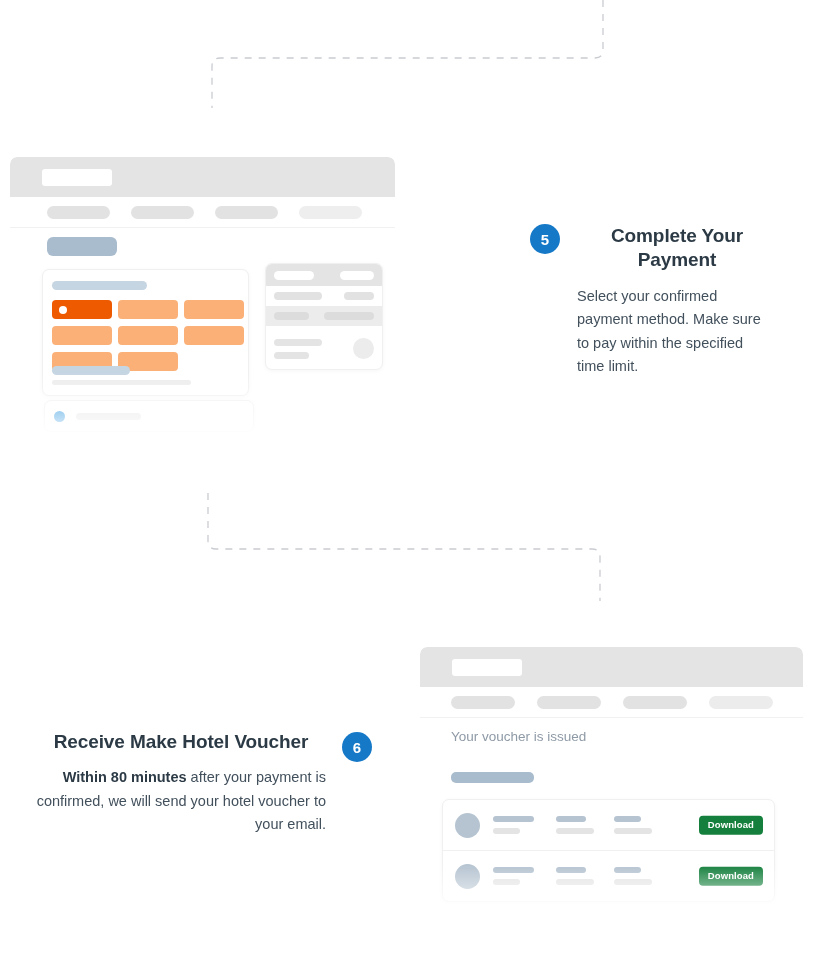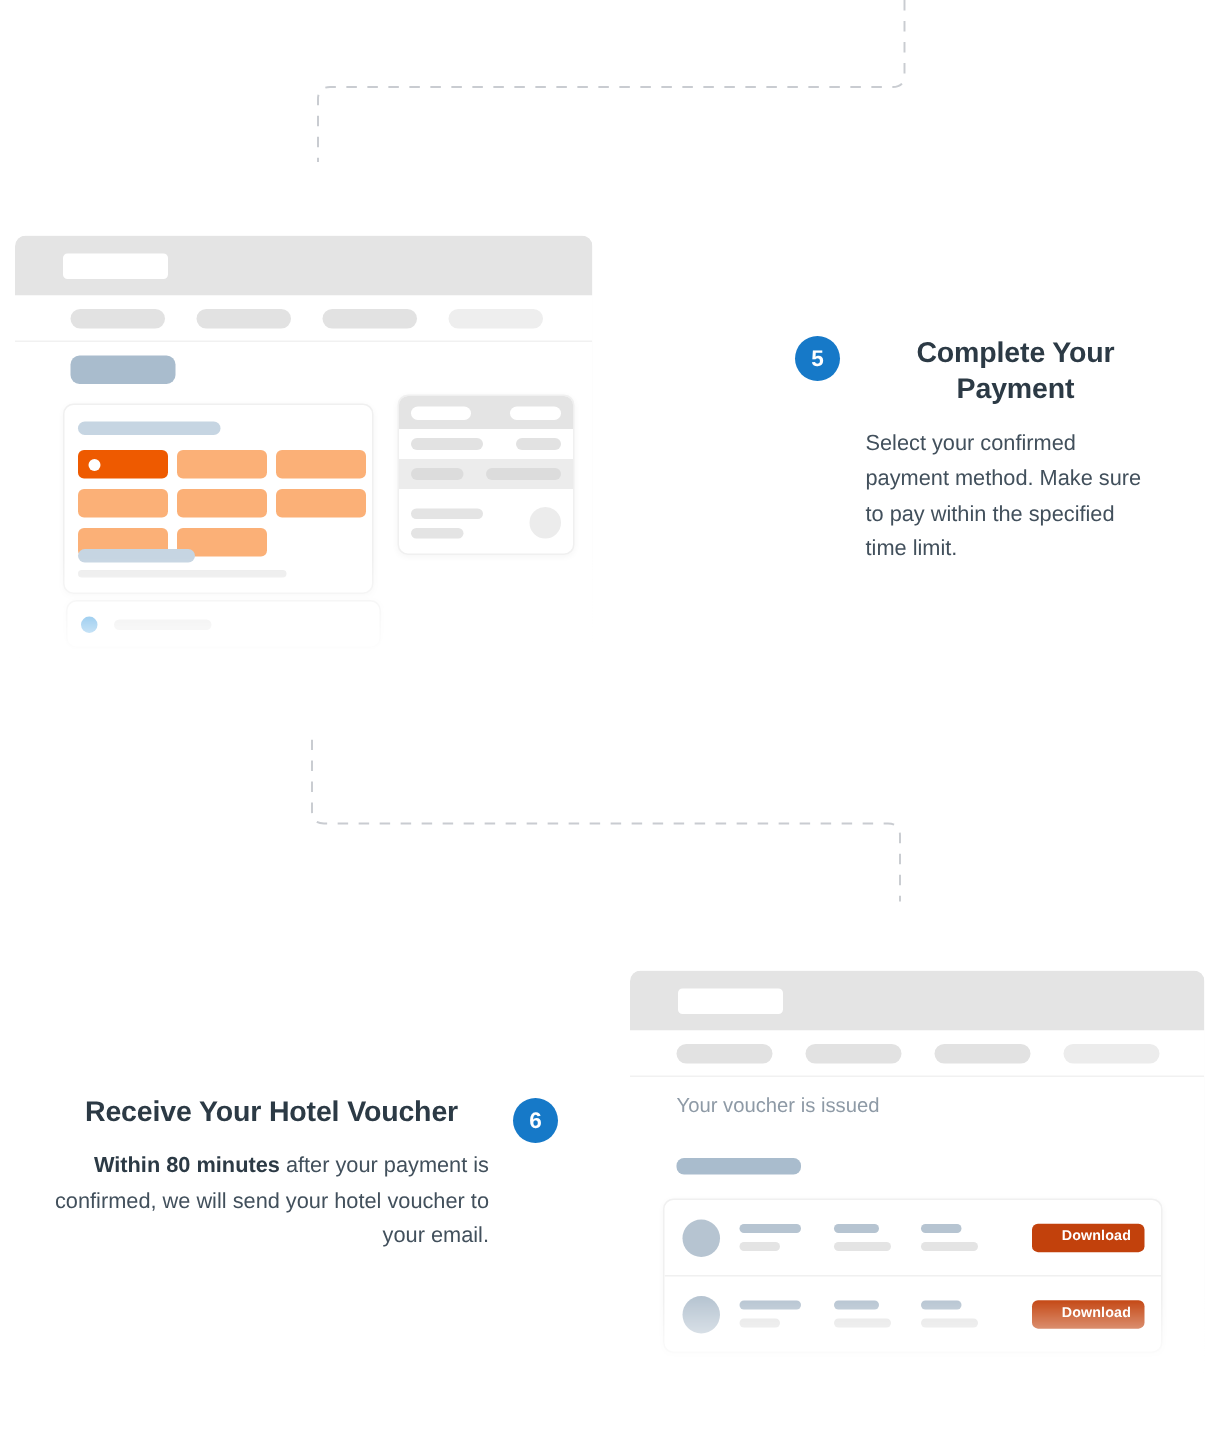--- a/index.html
+++ b/index.html
@@ -213,25 +213,25 @@
   .v-col.c1 .b { width: 27px; }
   .v-col.c2 { margin-left: 22px; }
   .v-col.c2 .t { width: 30px; }
   .v-col.c2 .b { width: 38px; }
   .v-col.c3 { margin-left: 20px; }
   .v-col.c3 .t { width: 27px; }
   .v-col.c3 .b { width: 38px; }
   .download-btn {
     position: absolute; right: 11px; top: 50%;
     transform: translateY(-50%);
-    background: #c2410c;
+    background: #15803d;
     color: #ffffff;
     font-size: 9.5px;
     font-weight: bold;
-    padding: 4px 9px 5px 20px;
+    padding: 4px 9px 5px 9px;
     border-radius: 4px;
     border: none;
     line-height: 1;
     letter-spacing: 0.1px;
   }
 </style>
 </head>
 <body>
 
 <div class="stage">
@@ -319,21 +319,21 @@
       <div class="step-desc">Select your confirmed payment method. Make sure to pay within the specified time limit.</div>
     </div>
   </div>
 
   <svg class="connector" style="left:200px; top:493px;" width="420" height="115" viewBox="0 0 420 115">
     <path d="M8 0 V48 Q8 56 16 56 H392 Q400 56 400 64 V108" fill="none" stroke="#c9ccd1" stroke-width="1.3" stroke-dasharray="7 7" stroke-linecap="butt"></path>
   </svg>
 
   <div id="step6-block">
     <div id="step6-text">
-      <div class="step-title">Receive Your Hotel Voucher</div>
+      <div class="step-title">Receive Make Hotel Voucher</div>
       <div class="step-desc"><span class="bold-inline">Within 80 minutes</span><span> after your payment is confirmed, we will send your hotel voucher to your email.</span></div>
     </div>
     <div class="step-badge">6</div>
   </div>
 
   <div class="mock" id="voucher-mock">
 
     <div class="mock-topbar">
       <div class="addr-pill"></div>
     </div>

